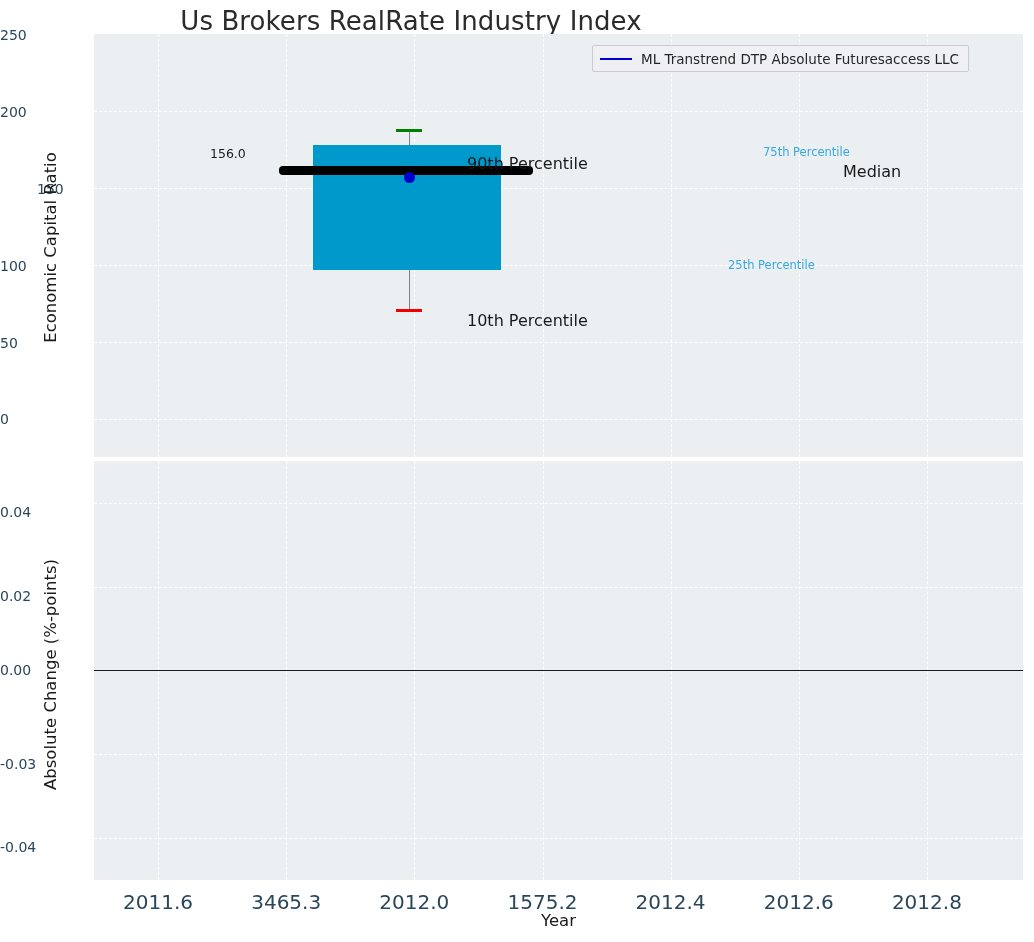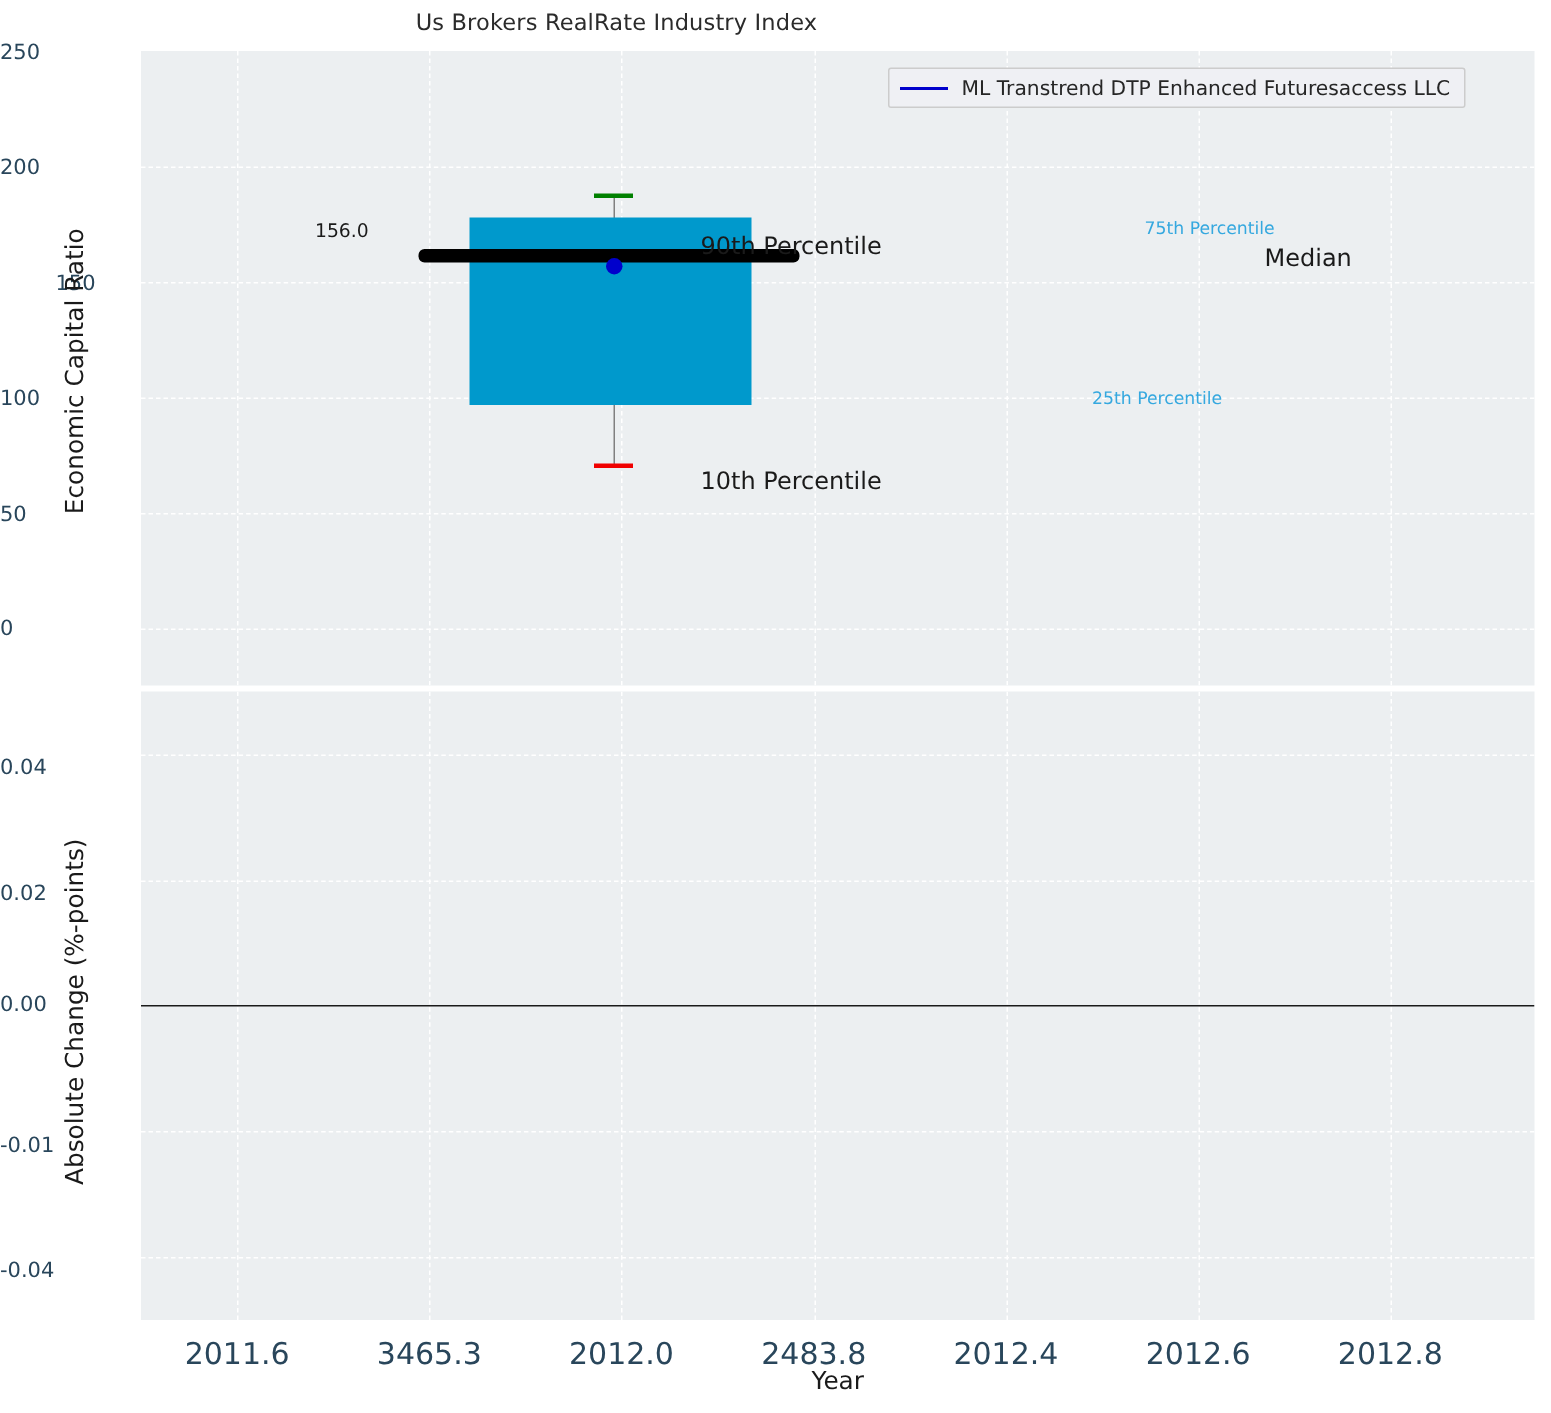--- a/index.html
+++ b/index.html
@@ -23,21 +23,21 @@
     background: #ffffff;
   }
 
   
   .chart-title {
     position: absolute;
     left: 0;
     top: 6px;
     width: 822px;
     text-align: center;
-    font-size: 15px;
+    font-size: 26px;
     color: #2b2b2b;
     font-family: "DejaVu Sans", sans-serif;
     letter-spacing: 0.1px;
   }
 
   
   .panel {
     position: absolute;
     background: #eceff1;
     overflow: hidden;
@@ -258,21 +258,21 @@
 
   <div class="annot annot-dark" style="left:467px; top:112px;margin-top:42px;">90th Percentile</div>
   <div class="annot annot-dark" style="left:467px; top:311px;">10th Percentile</div>
   <div class="annot annot-dark" style="left:843px; top:162px;">Median</div>
   <div class="annot annot-blue" style="left:728px; top:145px;margin-left:35px;">75th Percentile</div>
   <div class="annot annot-blue" style="left:728px; top:258px;">25th Percentile</div>
   <div class="annot annot-value" style="left:210px; top:146px;">156.0</div>
 
   <div id="legend">
     <div id="legend-swatch"></div>
-    <div id="legend-label">ML Transtrend DTP Enhanced Futuresaccess LLC</div>
+    <div id="legend-label">ML Transtrend DTP Absolute Futuresaccess LLC</div>
   </div>
 
   <div class="panel" id="panel-bottom">
 
     <div class="gridline-h" style="top:41.9px;"></div>
     <div class="gridline-h" style="top:125.7px;"></div>
     <div class="gridline-h" style="top:293.3px;"></div>
     <div class="gridline-h" style="top:377.1px;"></div>
 
     <div class="gridline-v" style="left:64.1px;"></div>
@@ -282,28 +282,28 @@
     <div class="gridline-v" style="left:576.6px;"></div>
     <div class="gridline-v" style="left:704.8px;"></div>
     <div class="gridline-v" style="left:832.9px;"></div>
 
     <div class="zero-line" style="top:208.6px;"></div>
   </div>
 
   <div class="ytick-wrap" style="top:504px;">0.04</div>
   <div class="ytick-wrap" style="top:588px;">0.02</div>
   <div class="ytick-wrap" style="top:662px;">0.00</div>
-  <div class="ytick-wrap" style="top:756px;">-0.01</div>
+  <div class="ytick-wrap" style="top:756px;">-0.03</div>
   <div class="ytick-wrap" style="top:839px;">-0.04</div>
 
   <div class="ylabel" id="ylabel-bottom">Absolute Change (%-points)</div>
 
   <div class="xtick" style="left:158.1px;">2011.6</div>
   <div class="xtick" style="left:286.2px;">3465.3</div>
   <div class="xtick" style="left:414.3px;">2012.0</div>
-  <div class="xtick" style="left:542.5px;">2483.8</div>
+  <div class="xtick" style="left:542.5px;">1575.2</div>
   <div class="xtick" style="left:670.6px;">2012.4</div>
   <div class="xtick" style="left:798.8px;">2012.6</div>
   <div class="xtick" style="left:926.9px;">2012.8</div>
 
   <div id="xlabel">Year</div>
 
 </div>
 
 </body></html>

